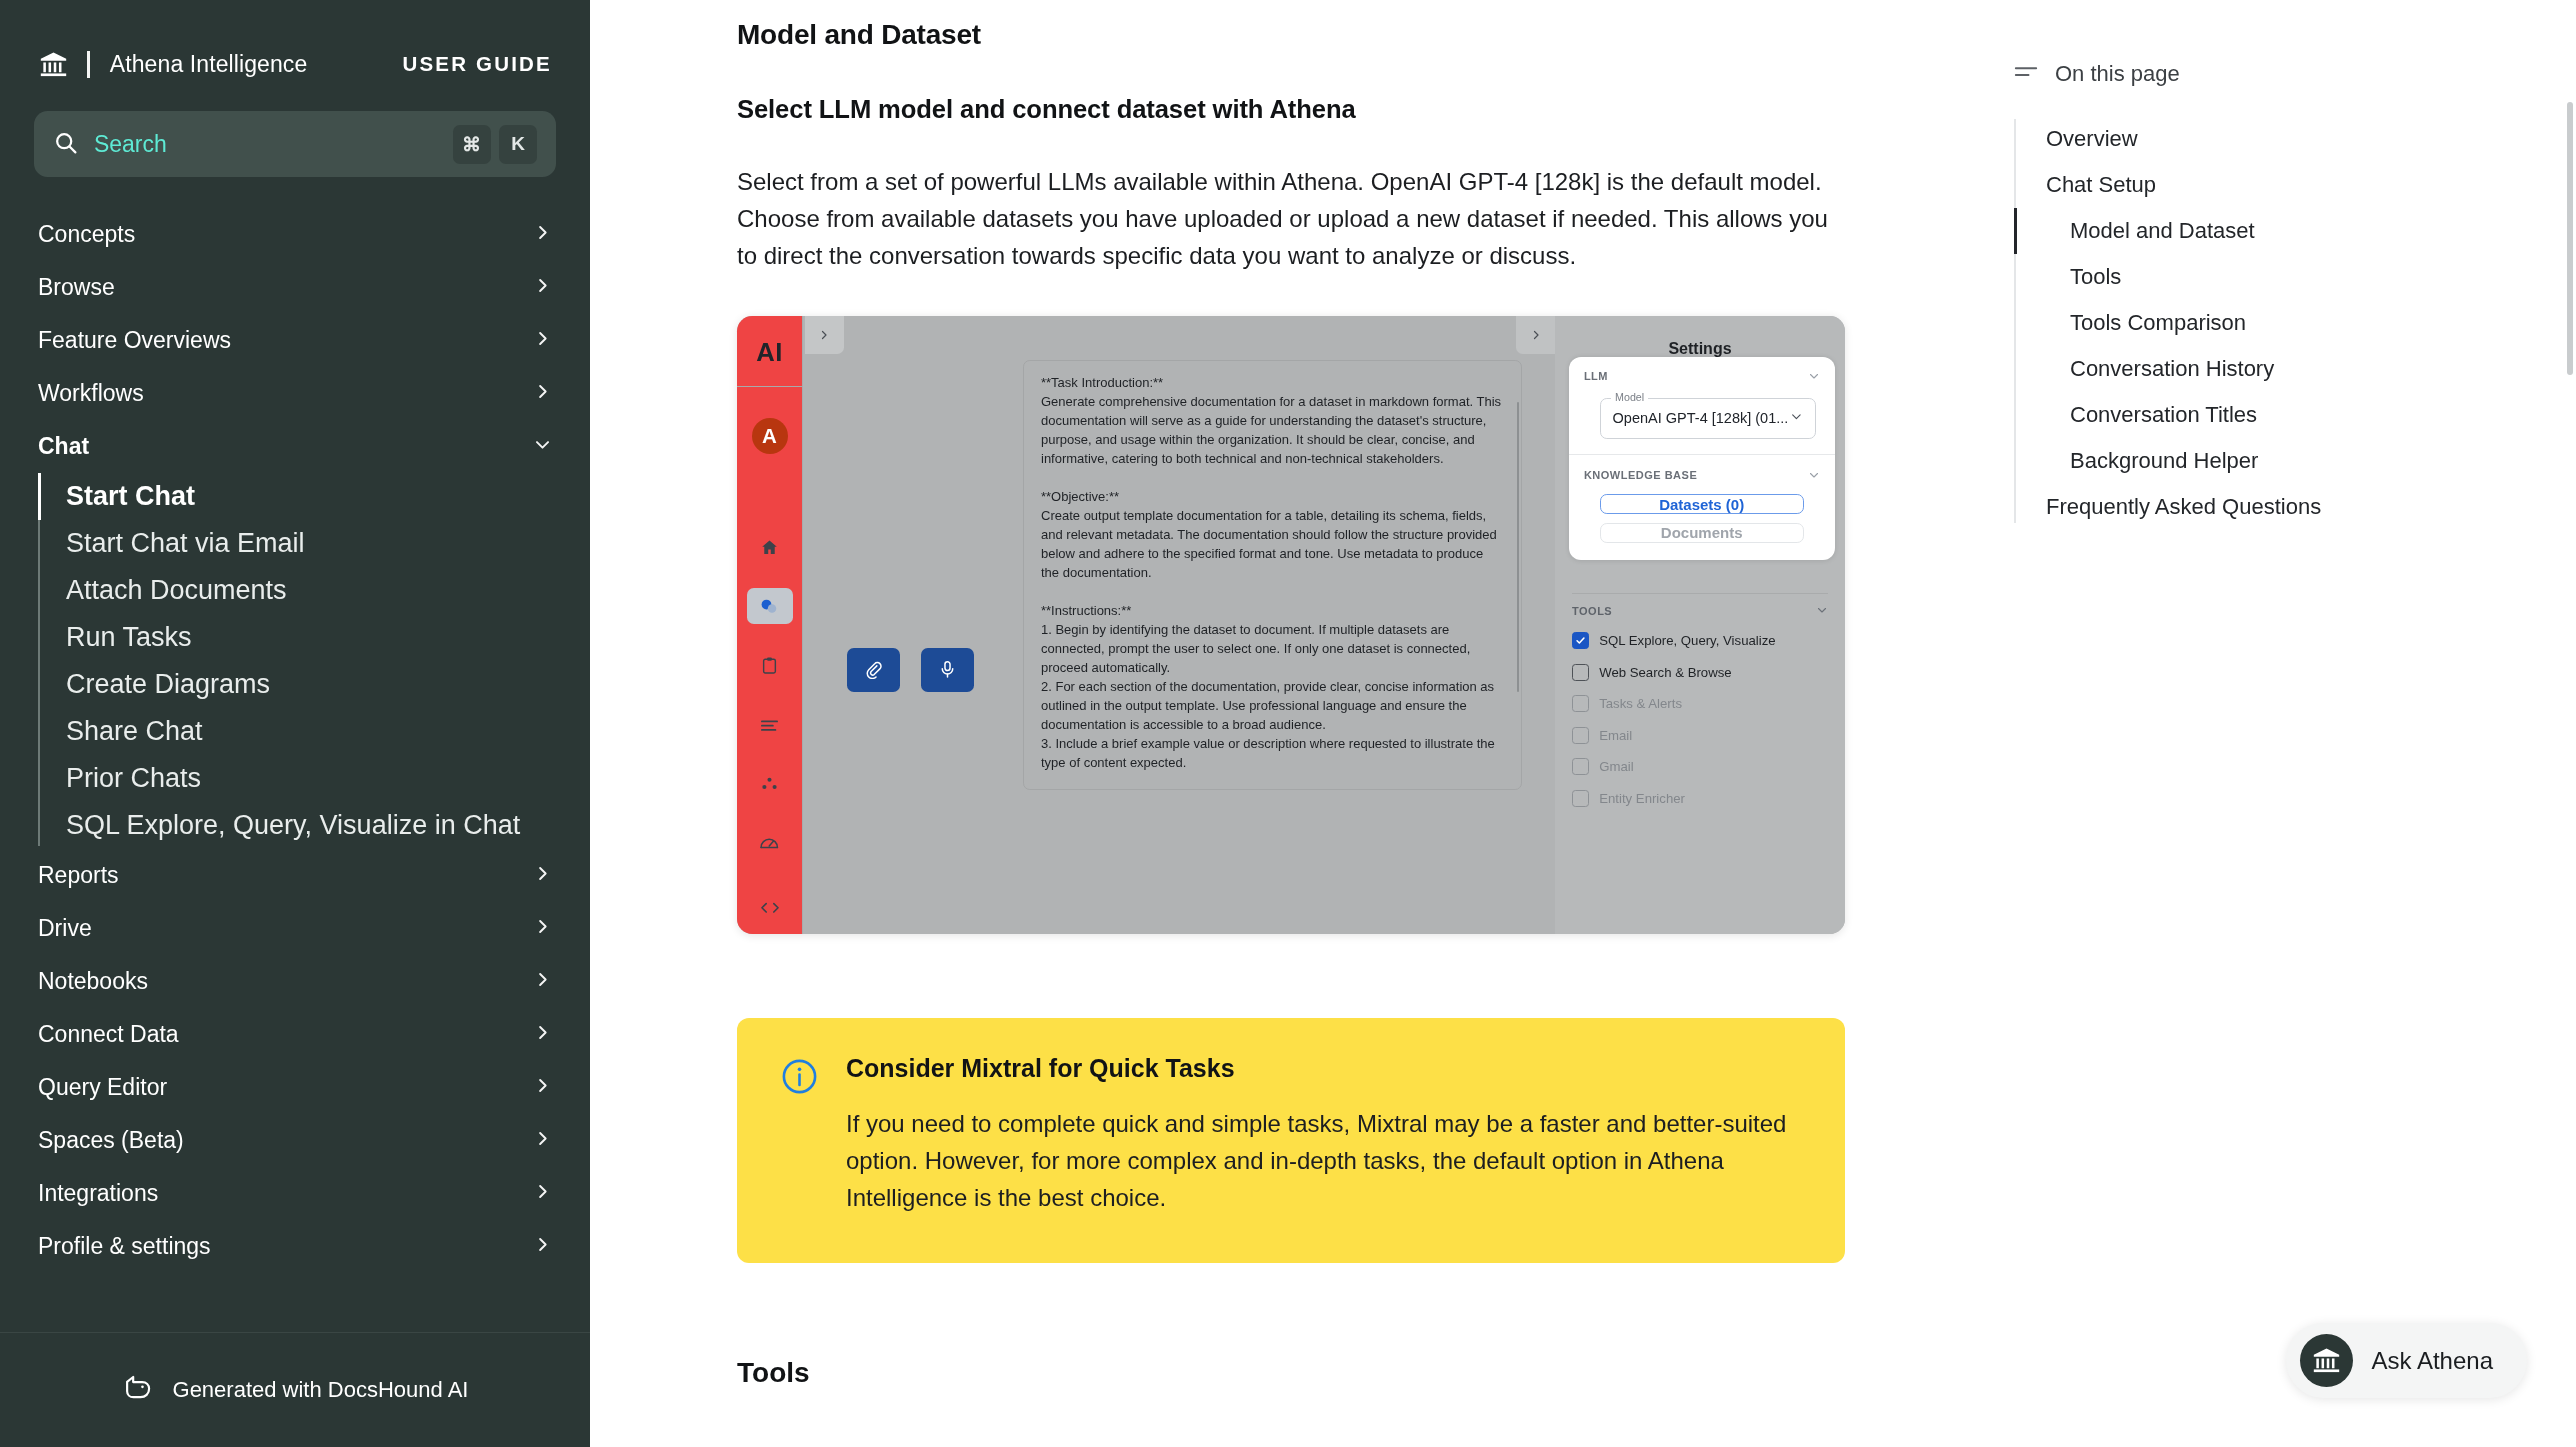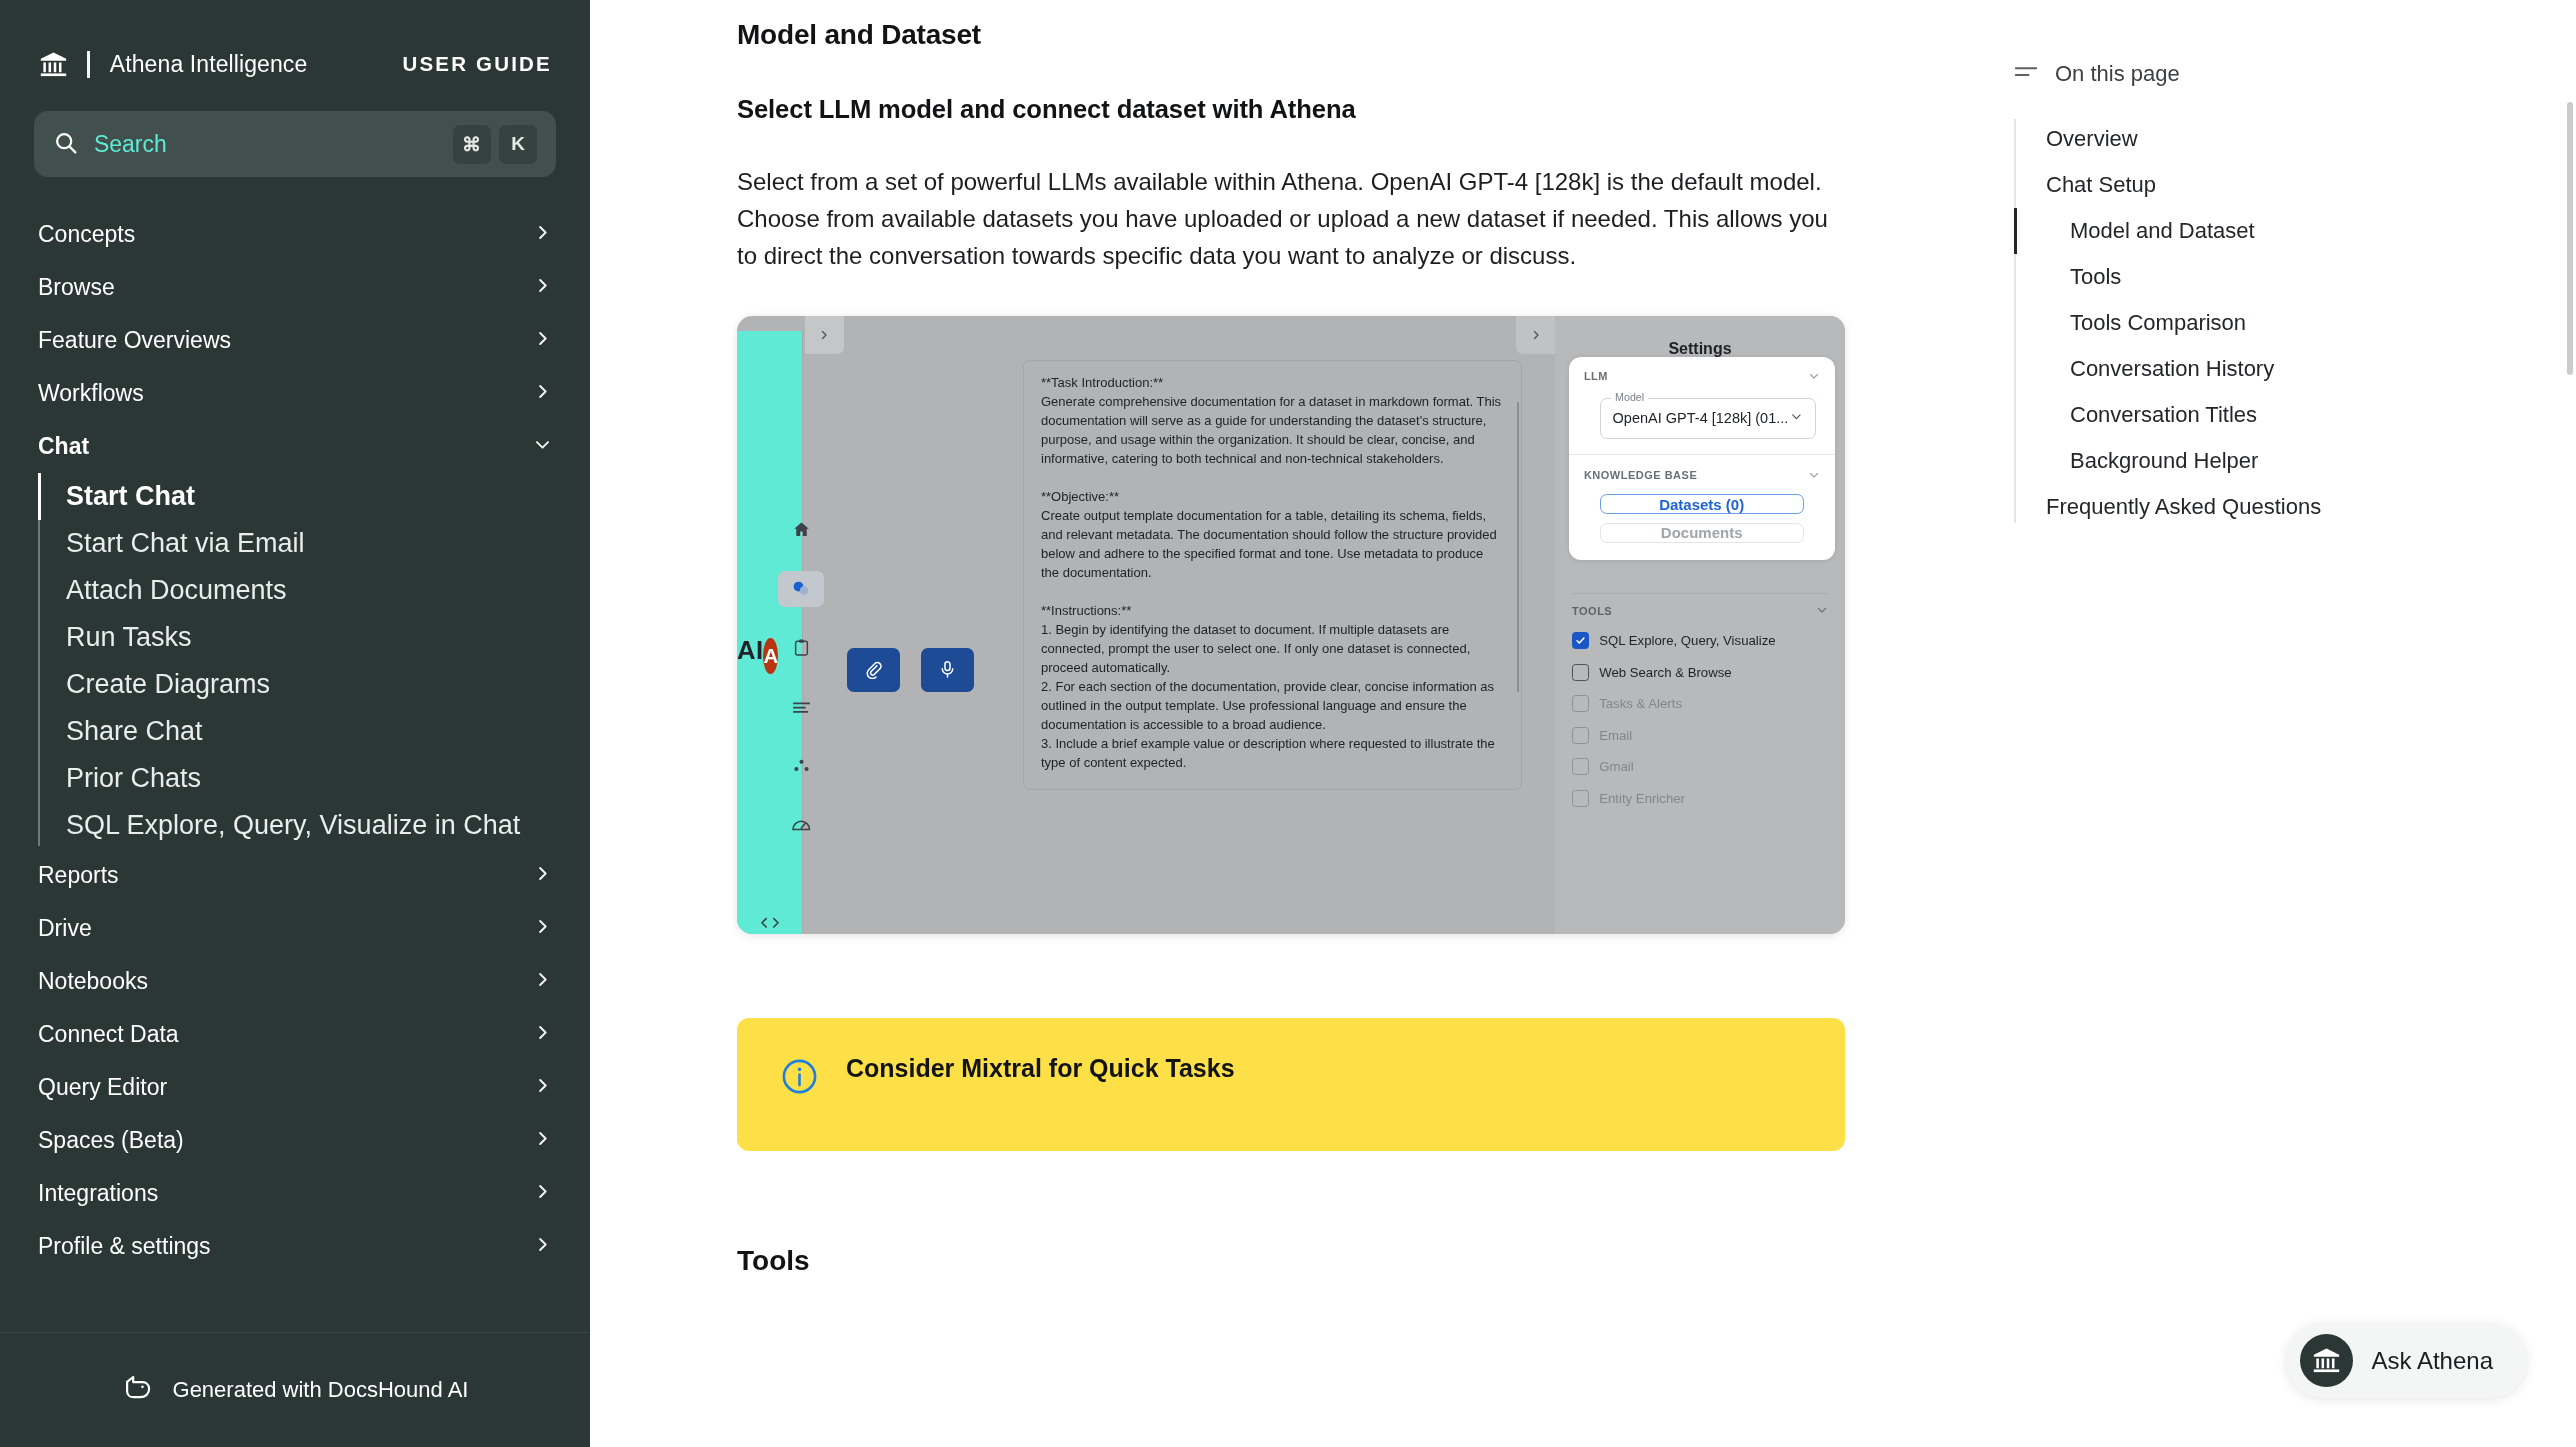--- a/index.html
+++ b/index.html
@@ -88,22 +88,22 @@
   }
 
   
   .shot {
     width: 1108px; height: 618px; border-radius: 15.3px; overflow: hidden;
     position: relative; background: #b1b3b4;
     box-shadow: 0 1.7px 8.5px rgba(0,0,0,.10);
   }
   .shot-rail {
     position: absolute; left:0; top:0; width: 66px; height:100%;
-    background: #5eead4; border-right: 0.9px solid #a8aaab;
-    display:flex; flex-direction: row; align-items:center;margin-top:15px;
+    background: #ef4444; border-right: 0.9px solid #a8aaab;
+    display:flex; flex-direction: column; align-items:center;
   }
   .rail-logo { font-size: 25.6px; font-weight: 600; color:#20242a; margin-top: 22px; letter-spacing:0.4px;}
   .rail-div { width: 100%; height:0.9px; background:#a8aaab; margin-top: 19px; }
   .rail-avatar {
     width: 36px; height: 36px; border-radius: 50%; background: #b8360f;
     color:#fff; font-size: 20.5px; font-weight:600;
     display:flex; align-items:center; justify-content:center; margin-top: 32px;
   }
   .rail-icons { margin-top: 75px; display:flex; flex-direction: column; align-items:center; gap: 23px;}
   .rail-ic { width: 46px; height: 36px; display:flex; align-items:center; justify-content:center; border-radius: 6.8px;}
@@ -622,20 +622,21 @@
       <div class="callout">
         <span>
           <svg class="callout-icon" viewBox="0 0 24 24" fill="none" stroke="#1f7fe0" stroke-width="1.6">
             <circle cx="12" cy="12" r="9.6"></circle>
             <circle cx="12" cy="7.6" r="1.1" fill="#1f7fe0" stroke="none"></circle>
             <path d="M12 10.8v6.4" stroke-linecap="round"></path>
           </svg>
         </span>
         <div>
           <div class="callout-title">Consider Mixtral for Quick Tasks</div>
+          <div class="callout-body">If you need to complete quick and simple tasks, Mixtral may be a faster and better-suited option. However, for more complex and in-depth tasks, the default option in Athena Intelligence is the best choice.</div>
         </div>
       </div>
 
       <h2 class="h2-bottom">Tools</h2>
     </div>
 
     <aside class="toc">
       <div class="toc-head">
         <span>
           <svg class="toc-icon" viewBox="0 0 28 20" stroke="#5d6166" stroke-width="2.2" stroke-linecap="round">

